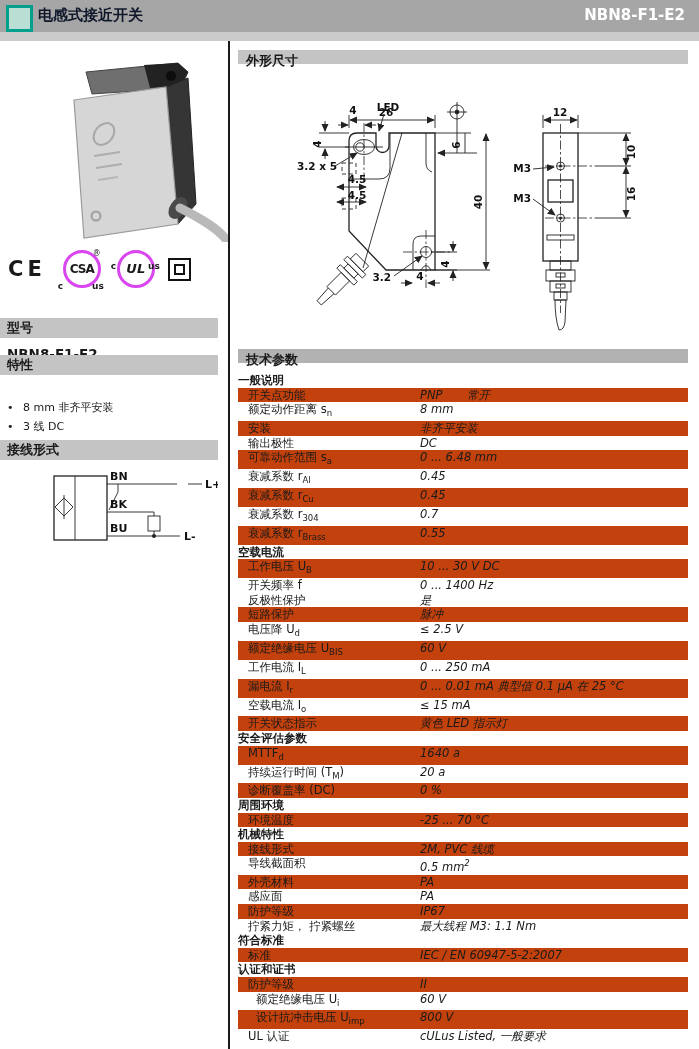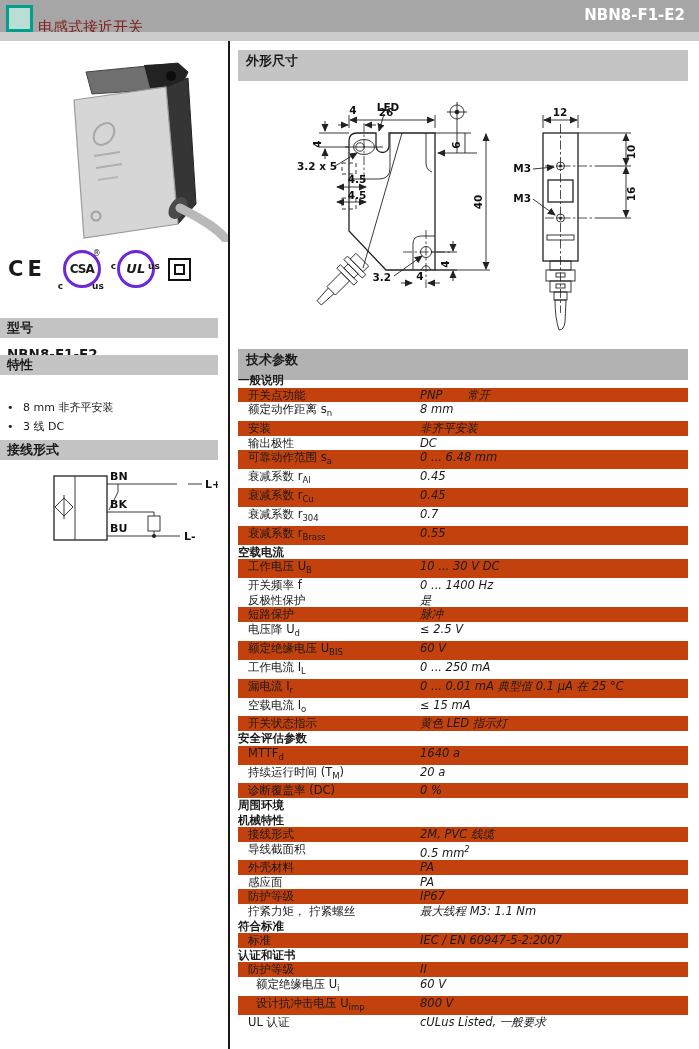--- a/index.html
+++ b/index.html
@@ -1,38 +1,38 @@
 <!DOCTYPE html>
 <html><head>
 <meta charset="utf-8">
 <style>
   html,body{margin:0;padding:0;background:#fff;}
   .page{position:relative;width:699px;height:1049px;background:#ffffff;overflow:hidden;
         font-family:"DejaVu Sans","Liberation Sans",sans-serif;color:#1a1a1a;}
   
   .hdr{position:absolute;left:0;top:0;width:699px;height:32px;background:#a6a6a6;}
   .hdr-sq{position:absolute;left:6px;top:5px;width:21px;height:21px;background:#b9ded3;border:3px solid #00a08c;}
-  .hdr-title{position:absolute;left:38px;top:18px;font-size:15px;font-weight:normal;color:#7f1d1d;}
+  .hdr-title{position:absolute;left:38px;top:6px;font-size:15px;font-weight:bold;color:#0f172a;}
   .hdr-model{position:absolute;right:14px;top:6px;font-size:15px;font-weight:bold;color:#ffffff;}
   .hdr-strip{position:absolute;left:0;top:32px;width:699px;height:9px;background:#cbcbcb;}
   .vdiv{position:absolute;left:228px;top:41px;width:2px;height:1008px;background:#1a1a1a;}
   
   .lbar{position:absolute;left:0;width:218px;height:20px;background:#c4c4c4;
         font-size:13px;font-weight:bold;line-height:20px;padding-left:7px;box-sizing:border-box;}
-  .rbar{position:absolute;left:238px;width:450px;height:31px;background:#c4c4c4;
+  .rbar{position:absolute;left:238px;width:450px;height:14px;background:#c4c4c4;
         font-size:13px;font-weight:bold;line-height:21px;padding-left:8px;box-sizing:border-box;}
   .rbar.dark{background:#b2b2b2;}
   .model-val{position:absolute;left:7px;top:346px;font-size:13.5px;font-weight:bold;}
   .feat{position:absolute;left:7px;top:398px;font-size:11px;line-height:19px;}
   .feat .b{display:inline-block;width:16px;}
   
   .certs{position:absolute;left:8px;top:246px;width:210px;height:46px;display:flex;align-items:center;gap:14px;}
   .ce{font-size:21px;font-weight:bold;letter-spacing:4px;font-family:"DejaVu Sans","Liberation Sans",sans-serif;}
   .mark{position:relative;width:40px;height:40px;flex:0 0 auto;}
-  .mark .circ{position:absolute;left:3px;top:1px;width:32px;height:32px;border:3px solid #6d28d9;border-radius:50%;
+  .mark .circ{position:absolute;left:3px;top:1px;width:32px;height:32px;border:3px solid #d946ef;border-radius:50%;
               text-align:center;font-weight:bold;}
   .mark .csa-t{line-height:32px;font-size:12px;letter-spacing:-1px;}
   .mark .ul-t{line-height:32px;font-size:13px;font-style:italic;}
   .mark .tl{position:absolute;left:-2px;bottom:-2px;font-size:9px;font-weight:bold;}
   .mark .br{position:absolute;right:-4px;bottom:-2px;font-size:9px;font-weight:bold;}
   .mark .ulc{position:absolute;left:-3px;top:12px;font-size:9px;font-weight:bold;}
   .mark .ulus{position:absolute;right:-6px;top:12px;font-size:9px;font-weight:bold;}
   .mark .reg{position:absolute;right:-1px;top:0;font-size:8px;}
   .sq2{width:19px;height:19px;border:2.5px solid #111;display:flex;align-items:center;justify-content:center;flex:0 0 auto;}
   .sq2 .in{width:7px;height:7px;border:2.5px solid #111;}
@@ -356,20 +356,24 @@
       </div>
       <div class="trow">
         <div class="tlab">持续运行时间 (T<sub>M</sub>)</div>
         <div class="tval">20 a</div>
       </div>
       <div class="trow alt">
         <div class="tlab">诊断覆盖率 (DC)</div>
         <div class="tval">0 %</div>
       </div>
       <div class="tsec">周围环境</div>
+      <div class="trow alt">
+        <div class="tlab">环境温度</div>
+        <div class="tval">-25 ... 70 °C</div>
+      </div>
       <div class="tsec">机械特性</div>
       <div class="trow alt">
         <div class="tlab">接线形式</div>
         <div class="tval">2M, PVC 线缆</div>
       </div>
       <div class="trow">
         <div class="tlab">导线截面积</div>
         <div class="tval">0.5 mm<sup>2</sup></div>
       </div>
       <div class="trow alt">

